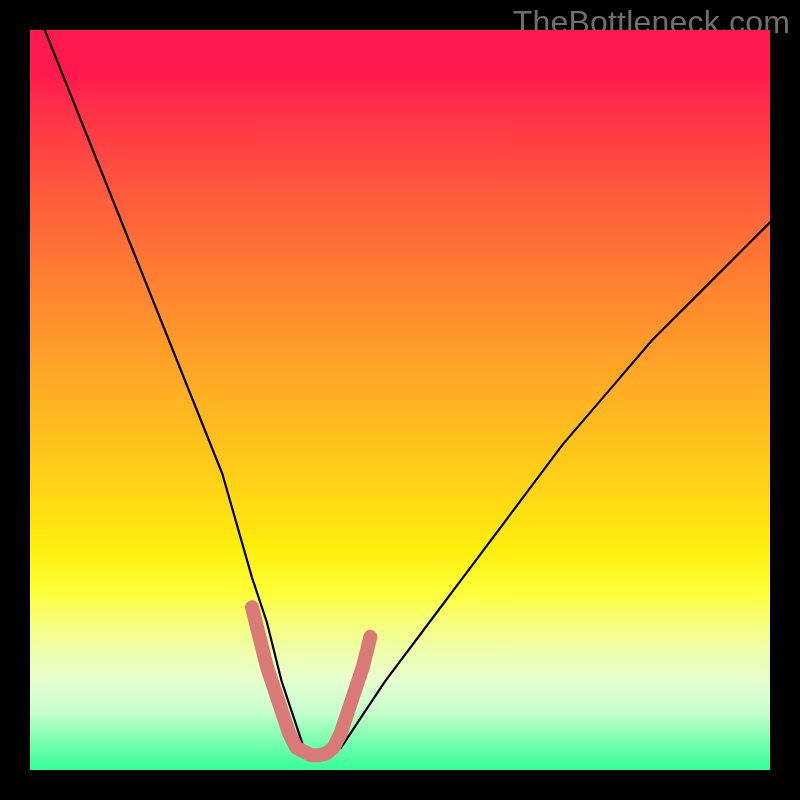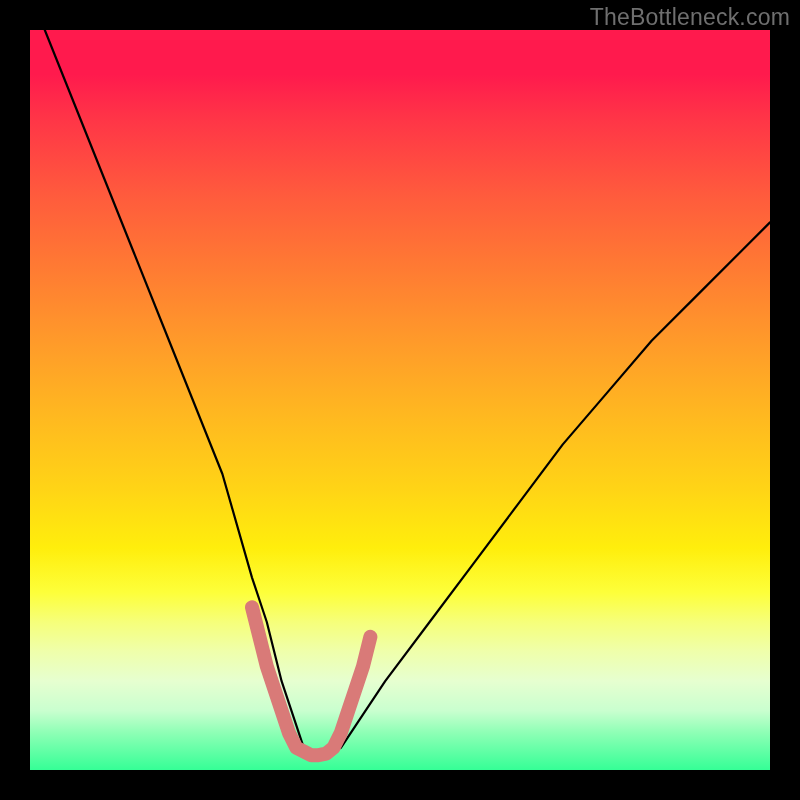--- a/index.html
+++ b/index.html
@@ -44,21 +44,21 @@
       #c9ffcf 92%,
       #8dffb5 95%,
       #35ff96 100%
     );
   }
   .watermark {
     position: absolute;
     top: 4px;
     right: 10px;
     color: #6f6f6f;
-    font-size: 23px;
+    font-size: 32px;
     font-weight: 500;
     letter-spacing: 0.2px;
     user-select: none;
   }
   svg.curve {
     position: absolute;
     left: 0;
     top: 0;
     width: 740px;
     height: 740px;

